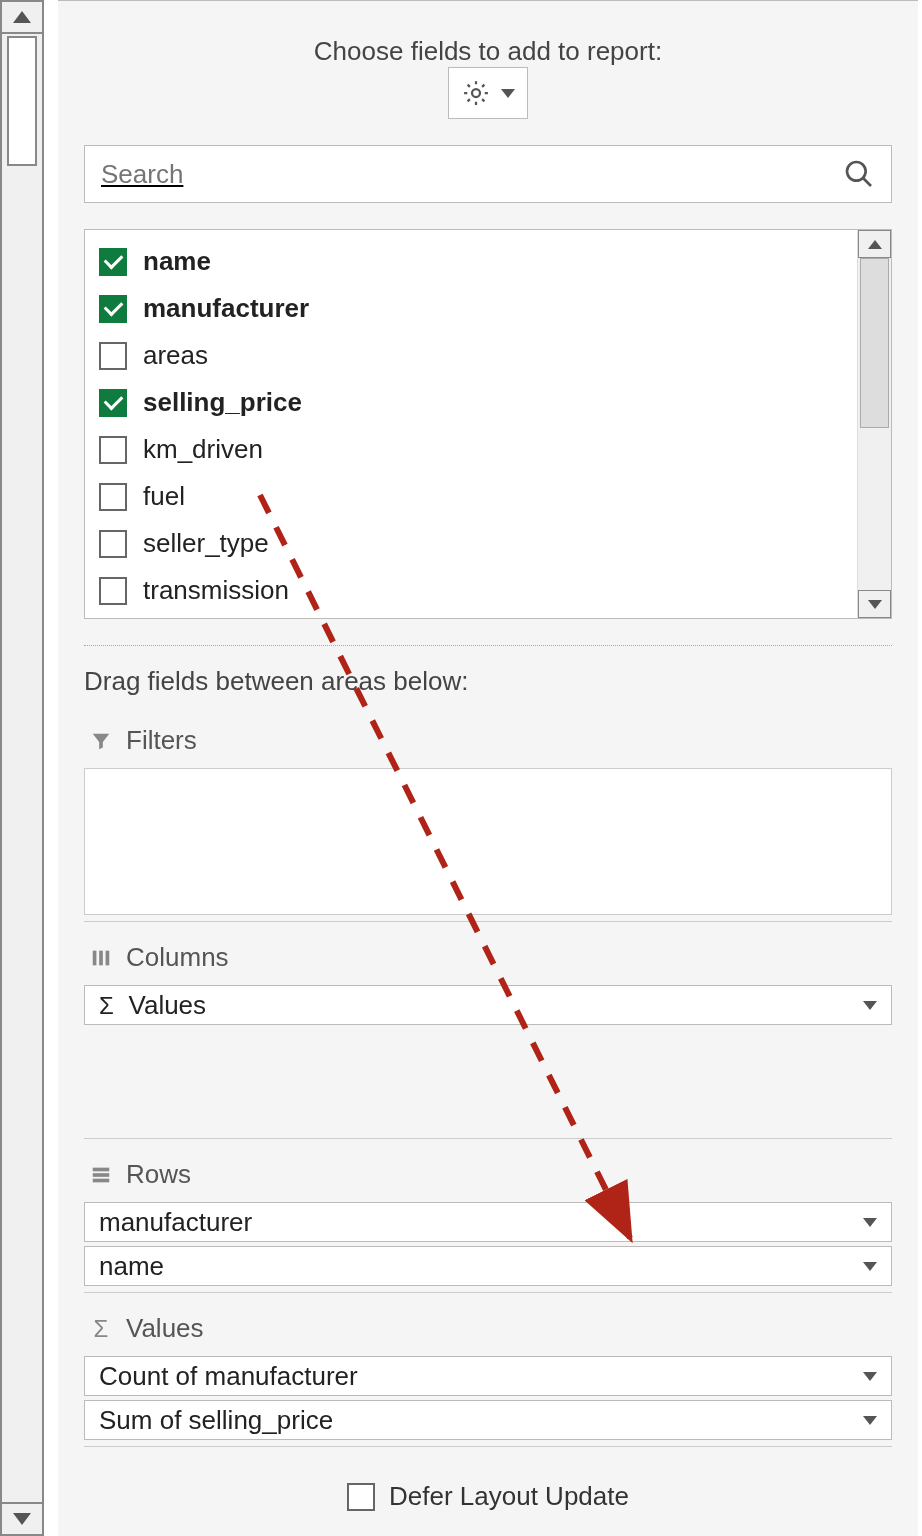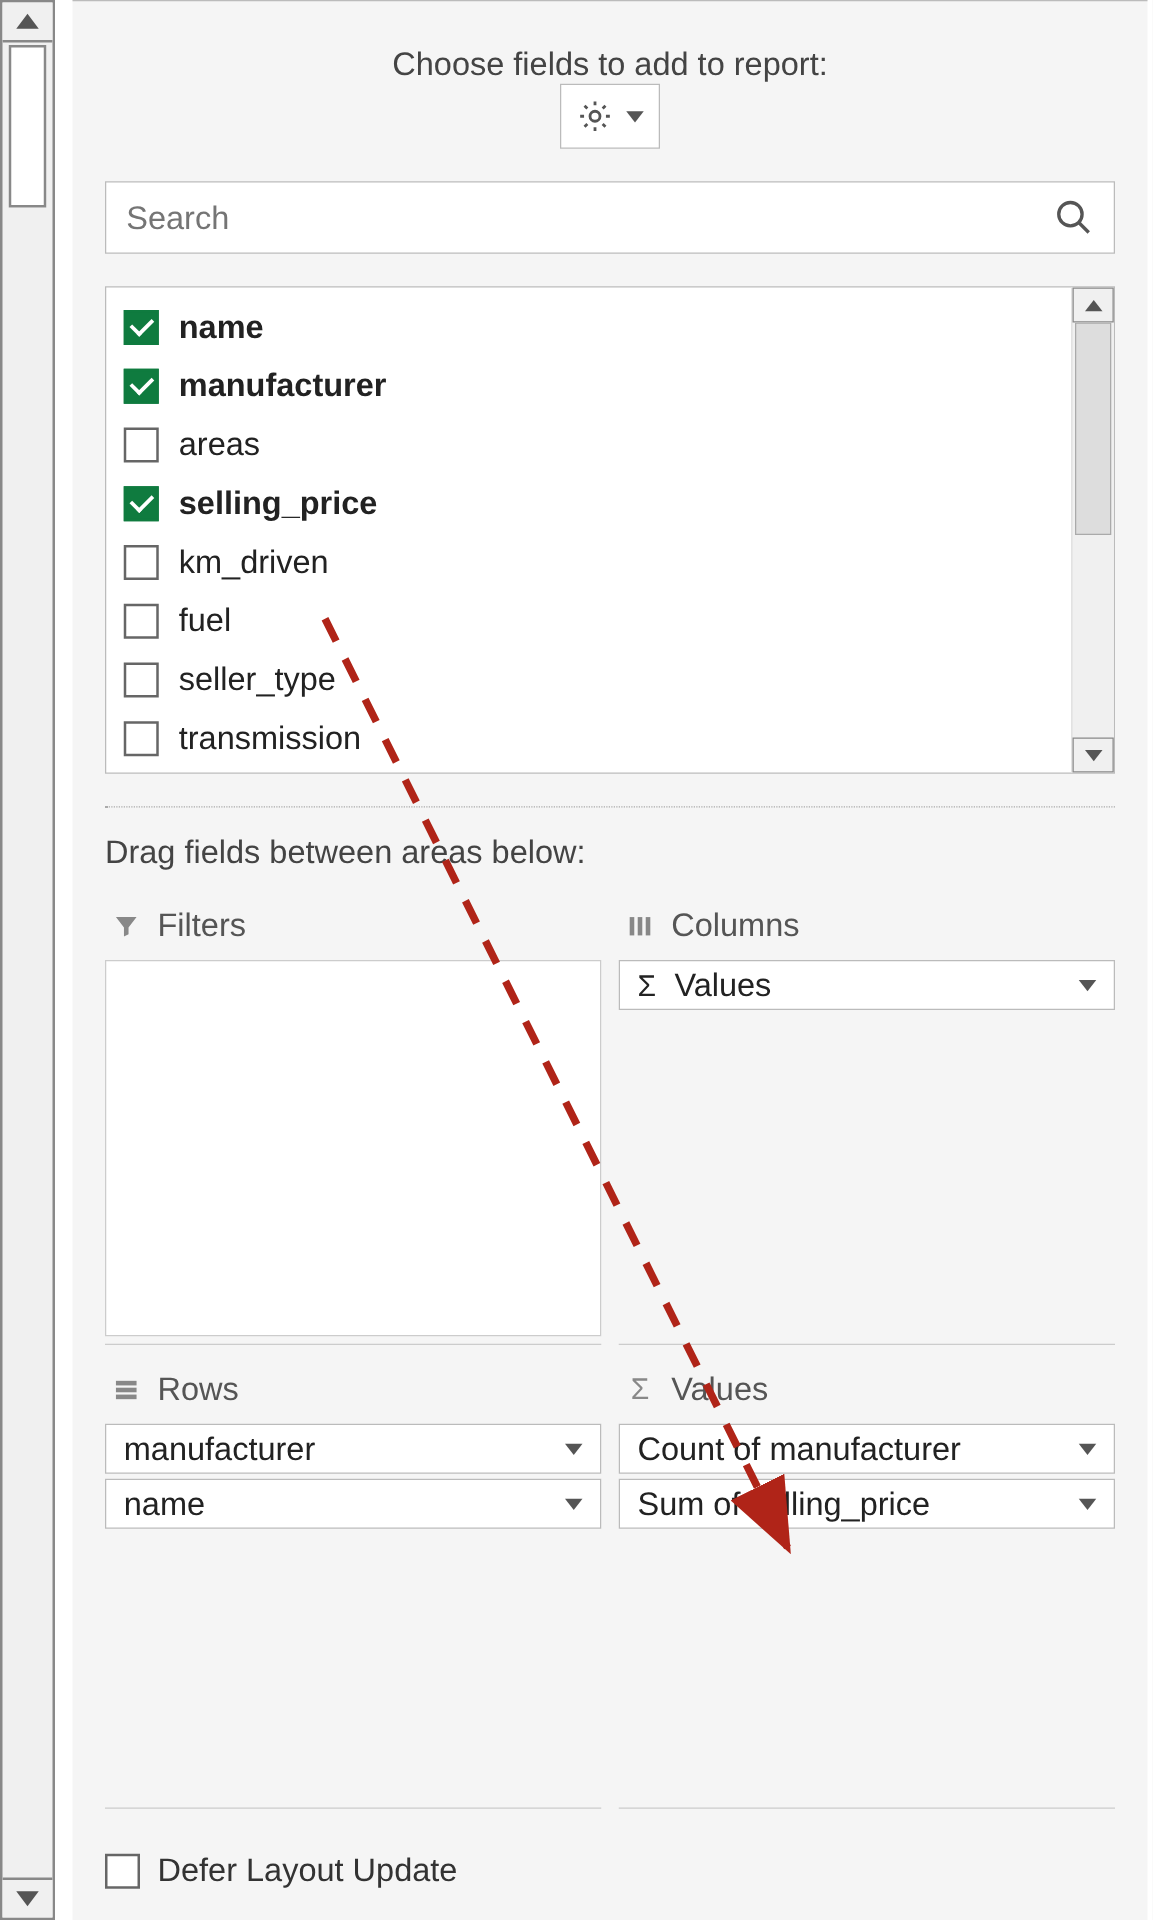--- a/index.html
+++ b/index.html
@@ -105,20 +105,21 @@
 .gear-icon svg { display: block; }
 
 .search-box {
   border: 1px solid #bbb;
   background: #fff;
   display: flex;
   align-items: center;
   padding: 0 16px;
   height: 58px;
   margin-bottom: 26px;
+  text-decoration: underline;
 }
 .search-box input {
   flex: 1;
   border: none;
   outline: none;
   font-size: 26px;
   color: #888;
   background: transparent;
 }
 .search-icon svg { display: block; }
@@ -181,21 +182,21 @@
 }
 
 .drag-label {
   font-size: 26px;
   color: #444;
   margin-bottom: 22px;
 }
 
 .areas-grid {
   display: grid;
-  grid-template-columns: 1fr 1fr;
+  grid-template-columns: 1fr;
   grid-template-rows: 1fr 1fr;
   gap: 14px 14px;
   flex: 1;
   margin-bottom: 26px;
   min-height: 430px;
 }
 .area-cell {
   display: flex;
   flex-direction: column;
   border-bottom: 1px solid #ccc;
@@ -226,21 +227,21 @@
   padding: 6px 14px;
   font-size: 26px;
   color: #222;
   height: 40px;
 }
 .sigma-glyph { font-size: 24px; font-weight: 400; }
 
 .footer-row {
   display: flex;
   align-items: center;
-  justify-content: flex-start;
+  justify-content: center;
   padding-top: 8px;
 }
 .defer-group {
   display: flex;
   align-items: center;
   gap: 14px;
   font-size: 26px;
   color: #333;
 }
 .update-btn {

